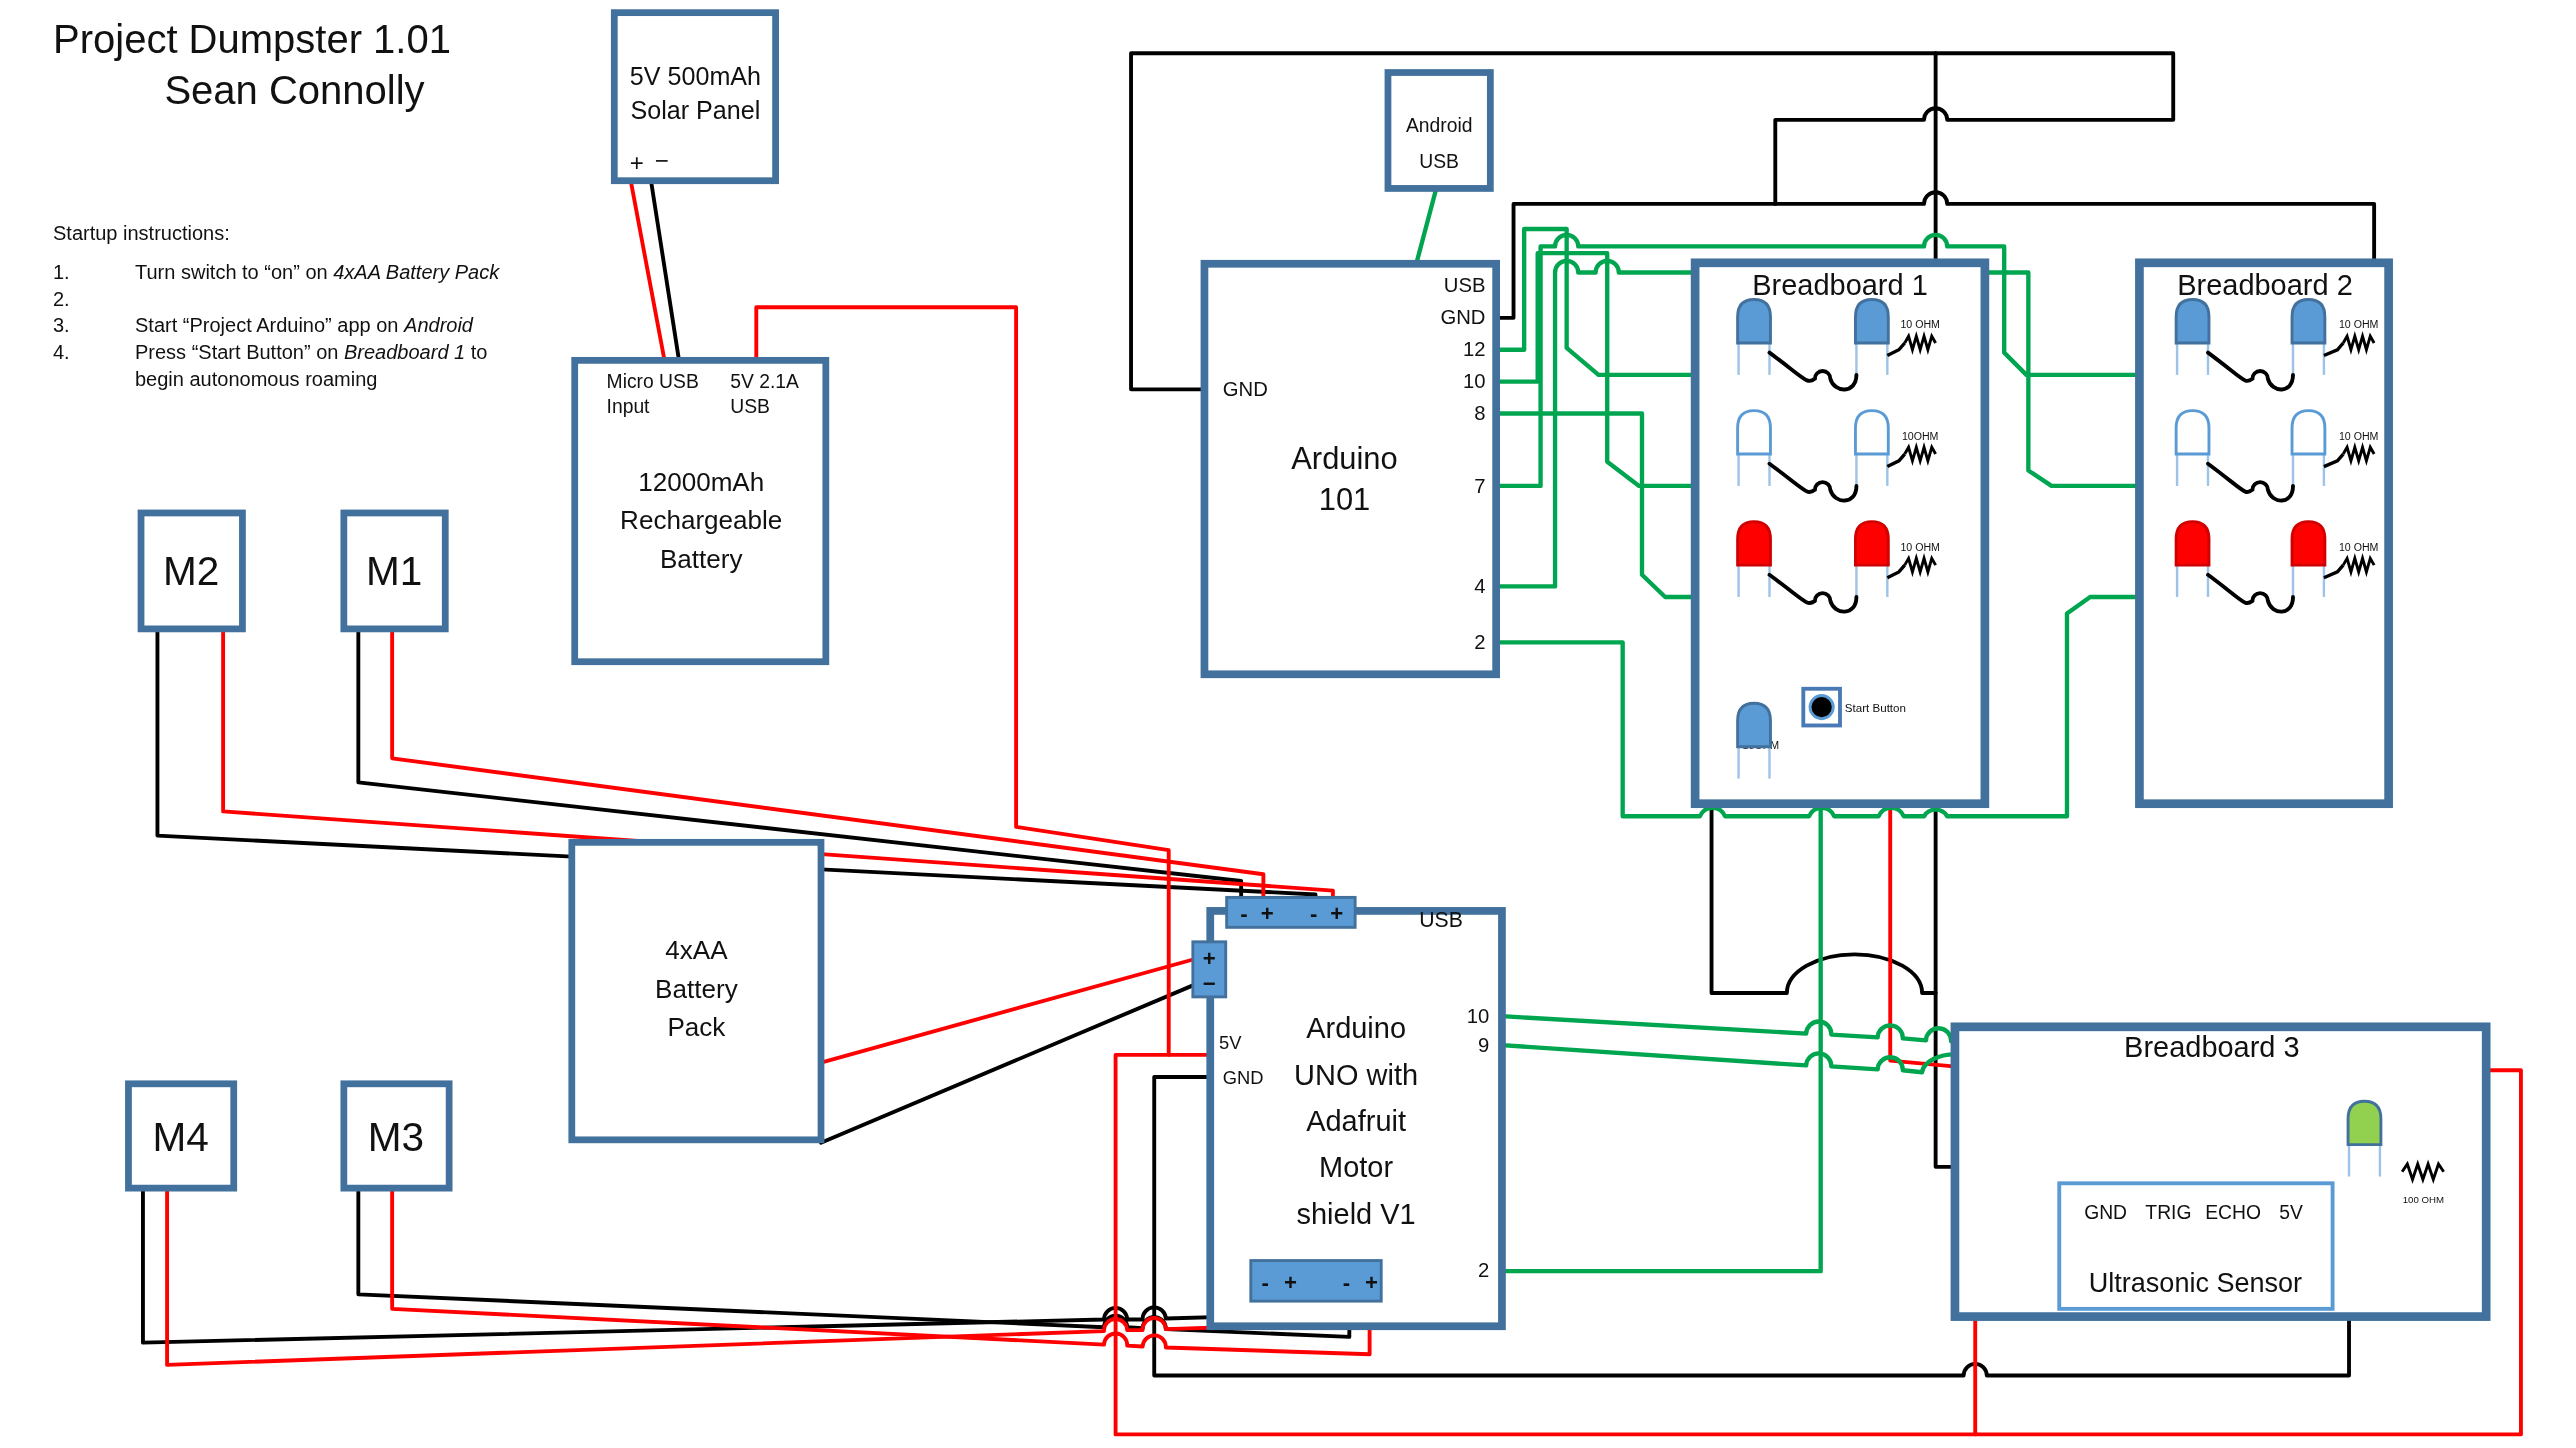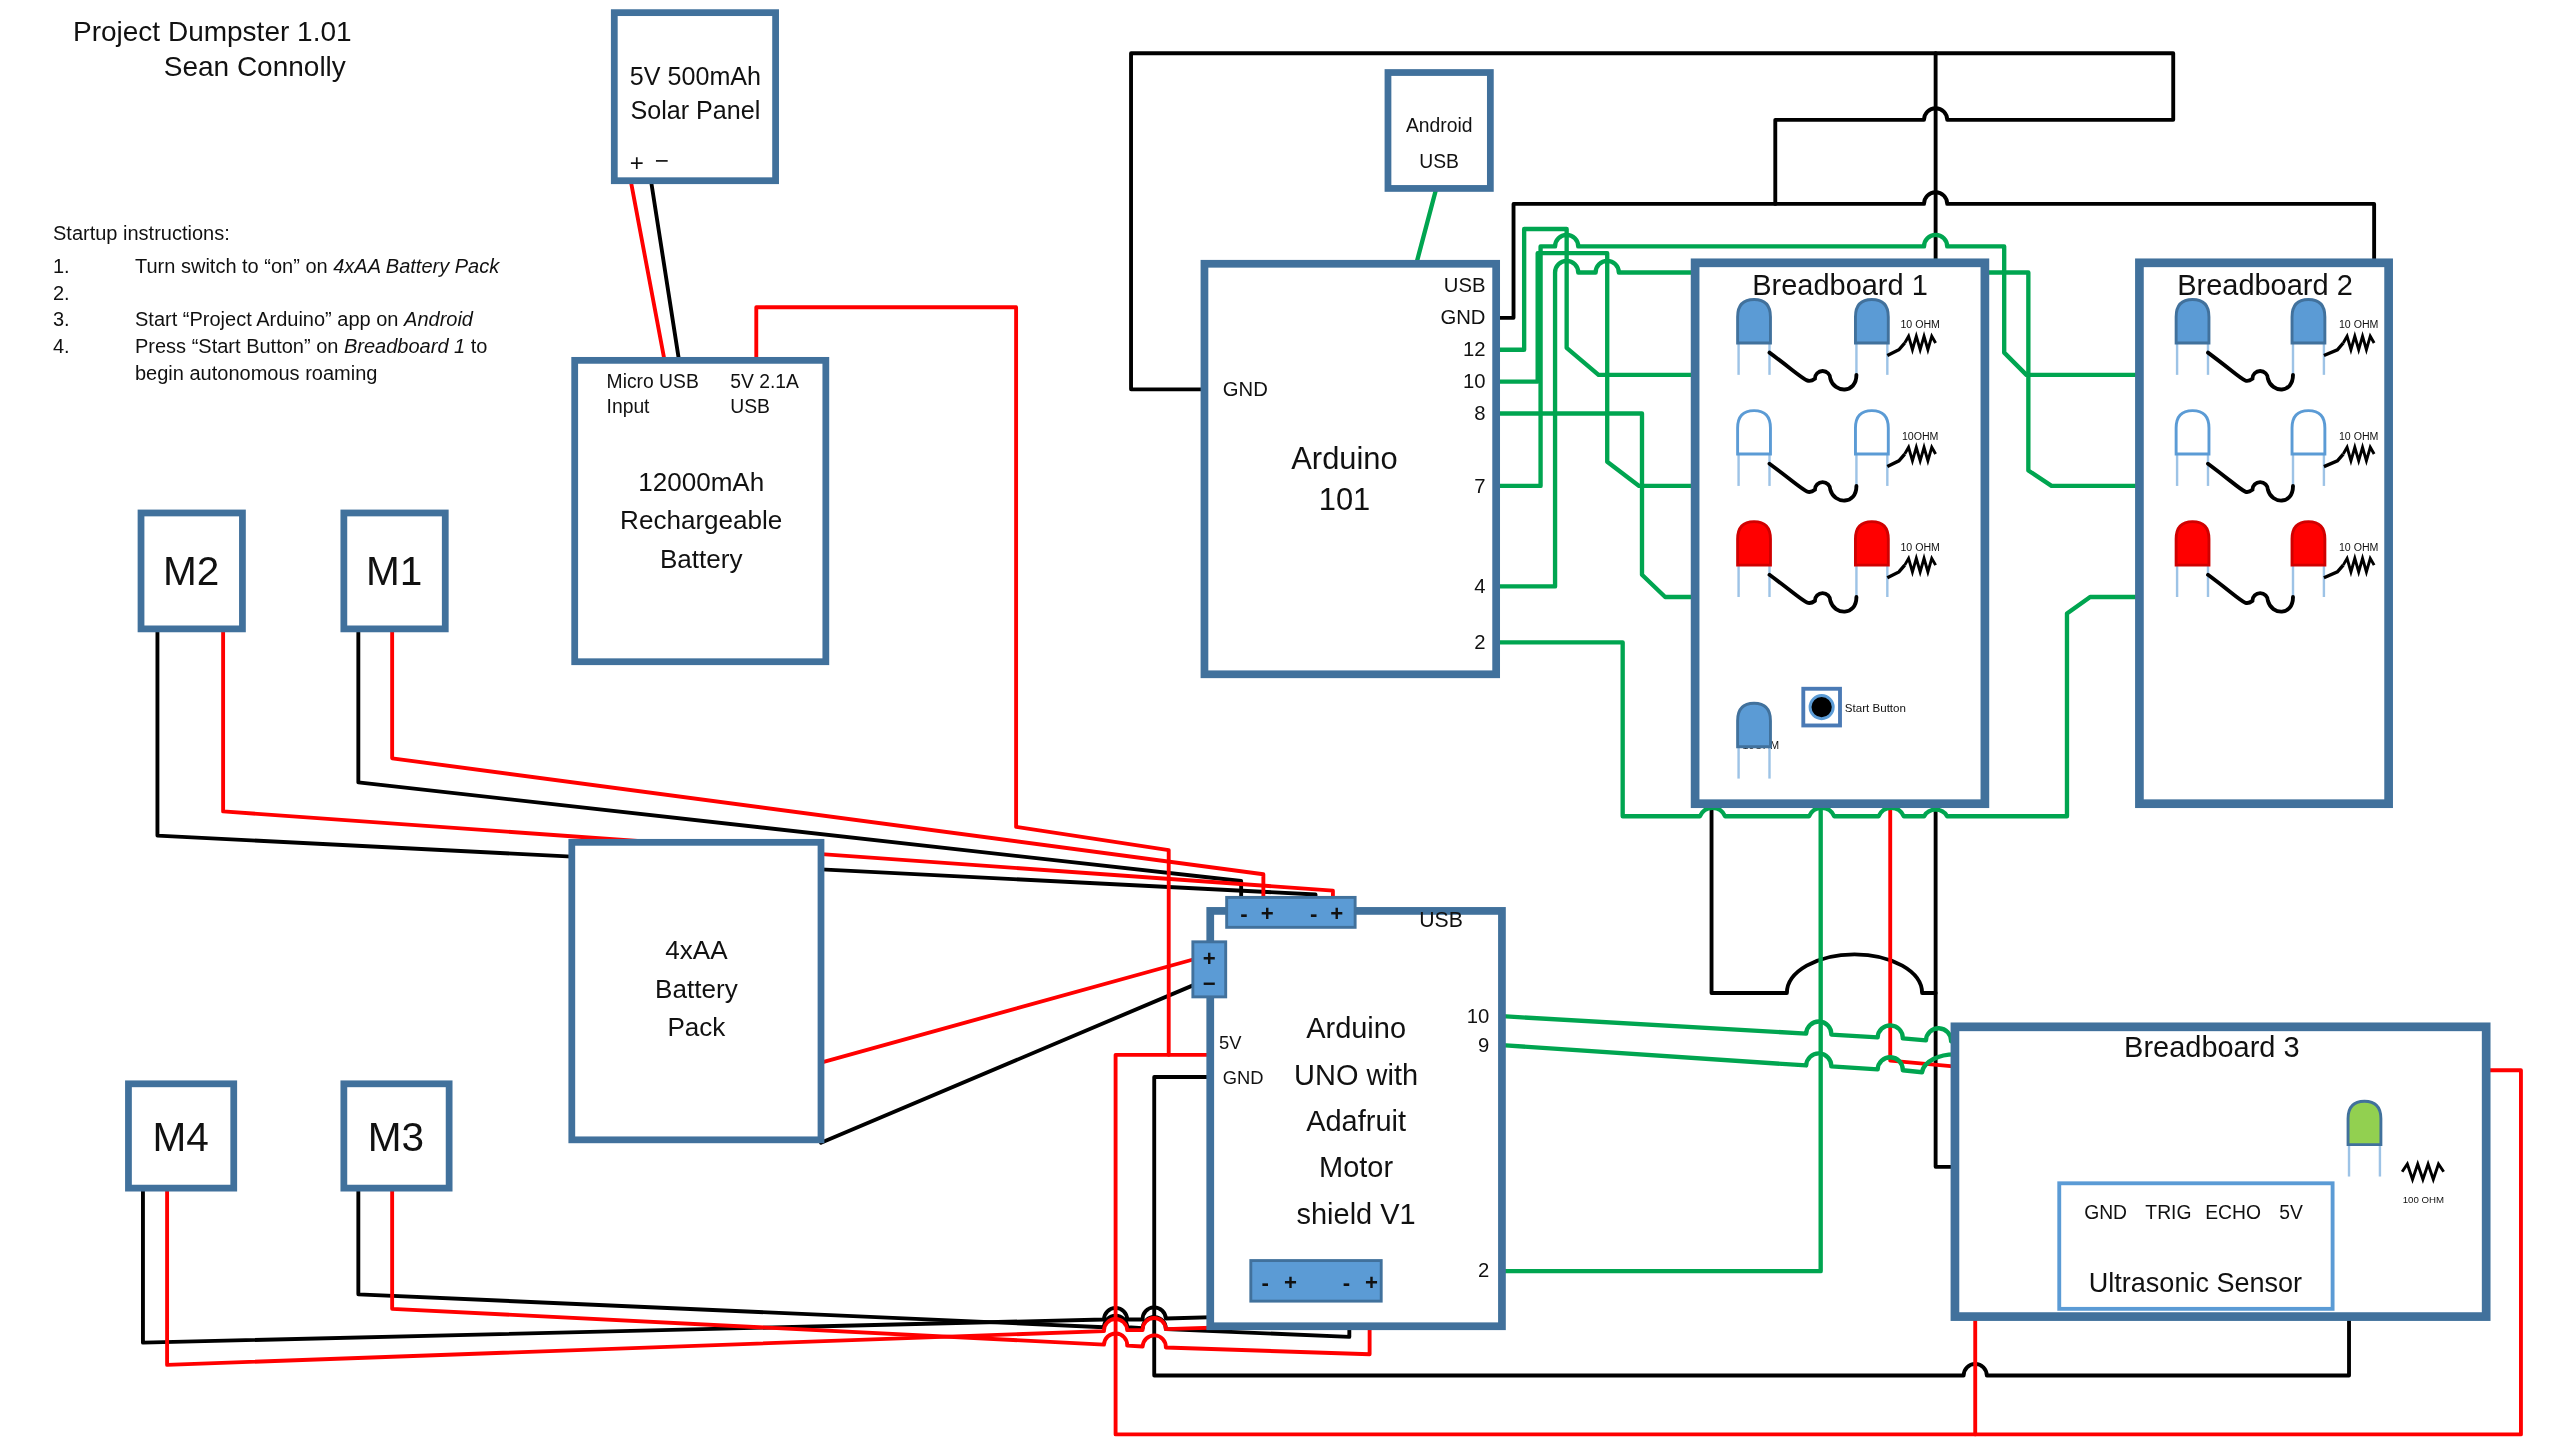--- a/index.html
+++ b/index.html
@@ -1,22 +1,22 @@
 <!DOCTYPE html>
 <html><head>
 <meta charset="utf-8">
 <style>
   html,body{margin:0;padding:0;background:#fff;}
   body{width:2576px;height:1449px;position:relative;font-family:"Liberation Sans",sans-serif;}
   #stage{position:absolute;left:0;top:0;}
   #titleblock{position:absolute;left:53px;top:13.5px;color:#111;}
-  #titleblock .t{font-size:28px;line-height:1.28;margin-left:20px;}
+  #titleblock .t{font-size:40px;line-height:1.28;}
   #titleblock .t2{padding-left:85px;text-align:center;}
   #instructions{position:absolute;left:53px;top:220px;width:599px;color:#111;font-size:20px;line-height:1.34;}
-  #instructions .head{margin-bottom:6px;}
+  #instructions .head{margin-bottom:12px;}
   .irow{display:grid;grid-template-columns:82px 1fr;}
   .irow em{font-style:italic;}
   svg text{fill:#111;}
 </style>
 </head>
 <body>
 
 <div id="titleblock">
   <div class="t">Project Dumpster 1.01</div>
   <div class="t t2">Sean Connolly</div>

